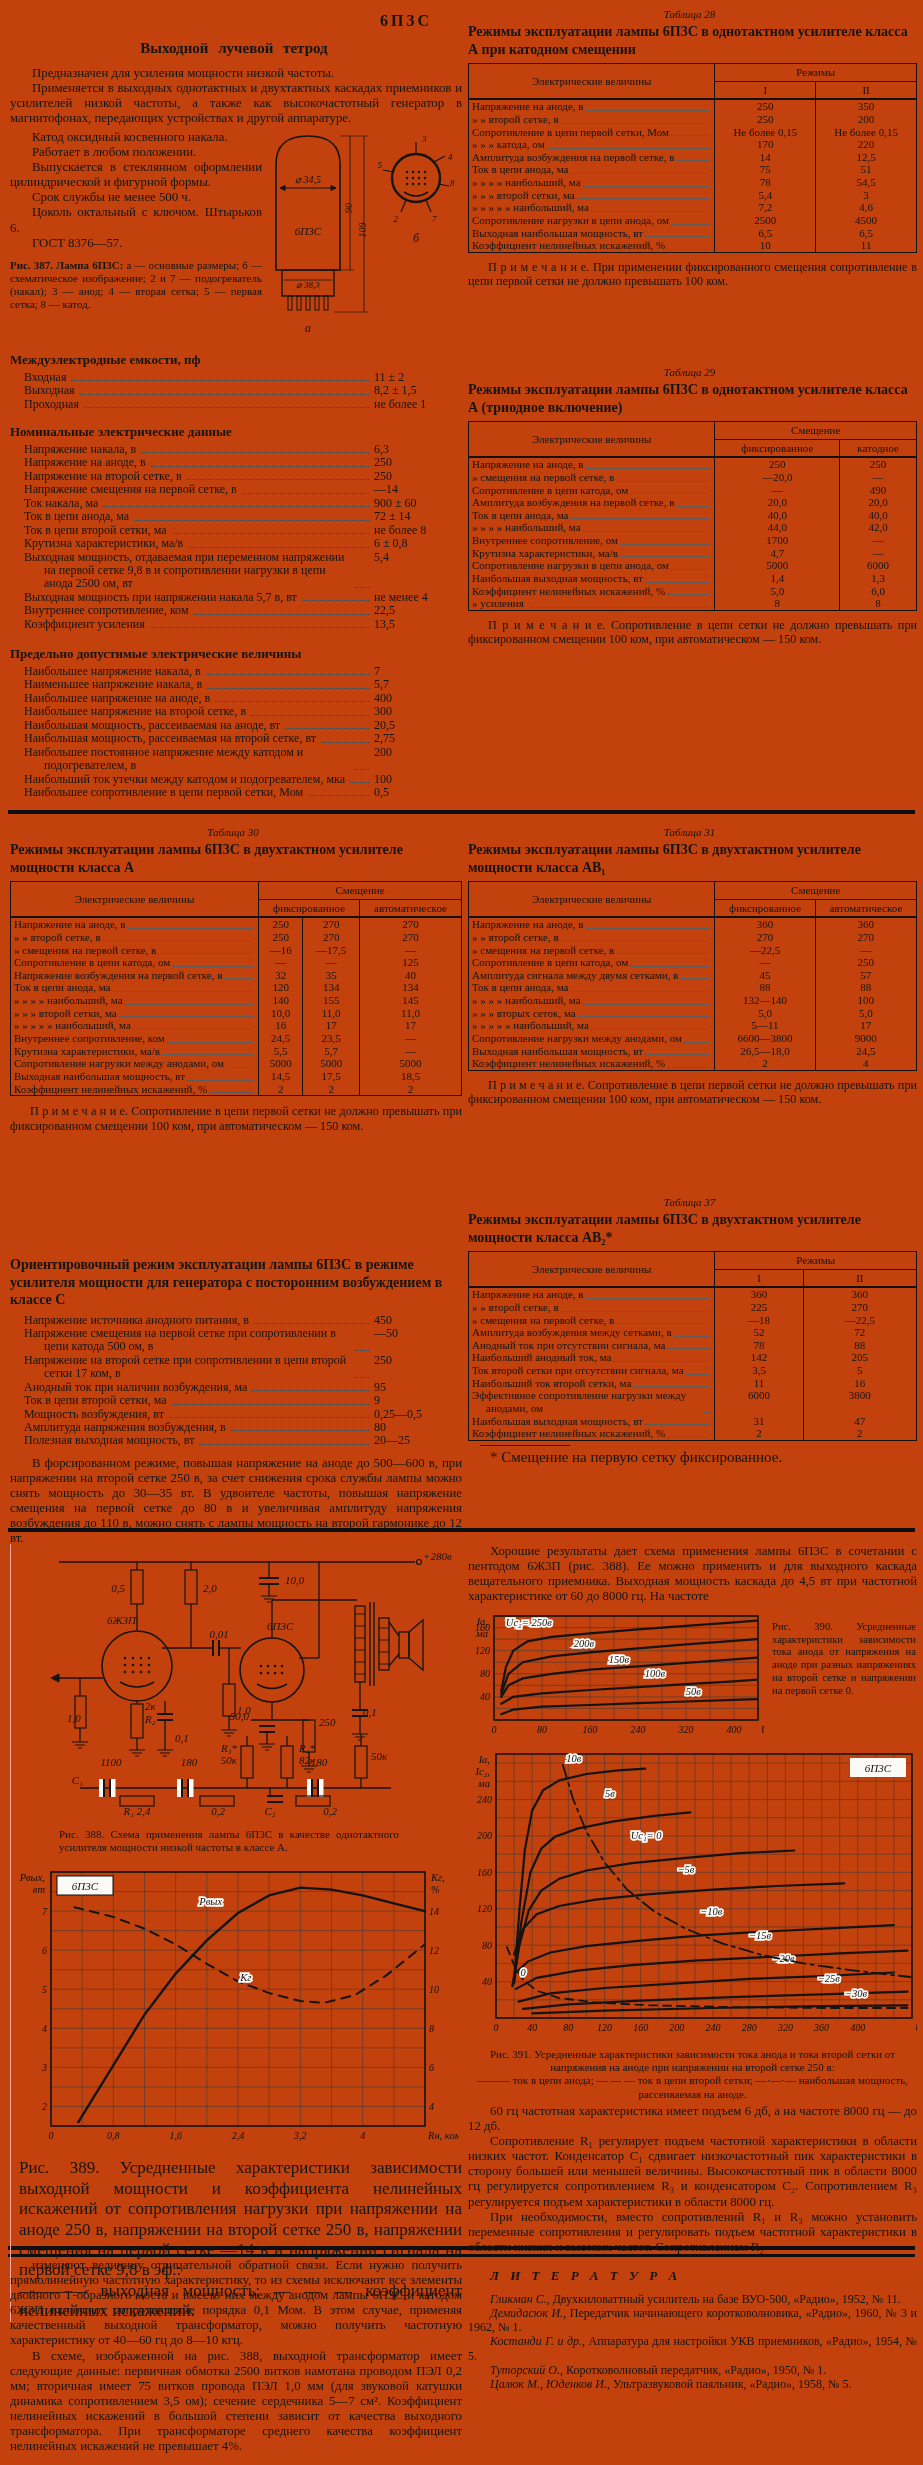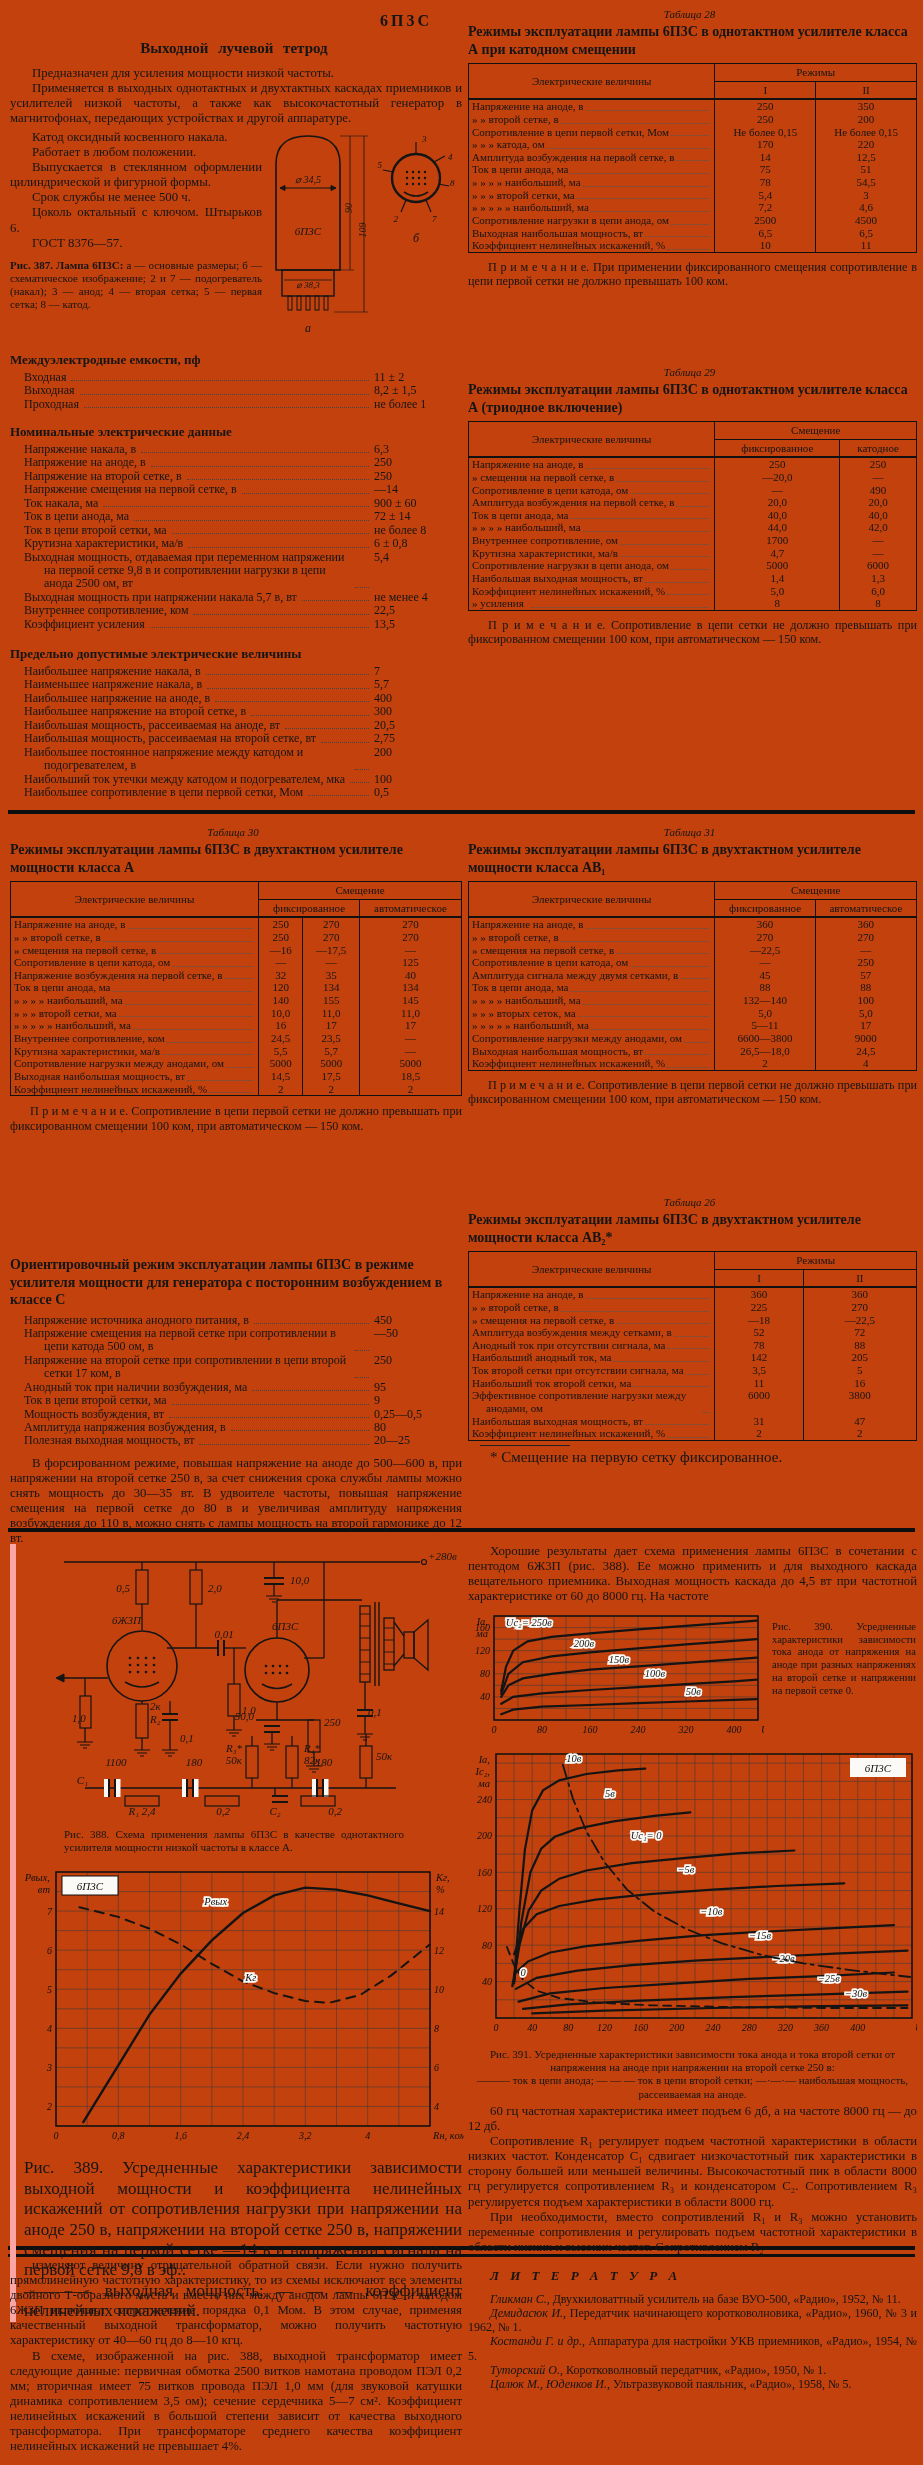--- a/index.html
+++ b/index.html
@@ -33,21 +33,21 @@
   .hrule{position:absolute;left:8px;width:907px;height:3.5px;background:#0e0e0e;}
   .figcap{font-size:11px;line-height:1.2;text-align:justify;margin:0;}
   .figcap .cc{display:block;text-align:center;}
   svg text{font-family:"Liberation Serif","DejaVu Serif",serif;}
   .fig390row{display:flex;gap:8px;}
   .fig390cap{width:144px;font-size:10.6px;line-height:1.22;text-align:justify;}
   .litp{font-size:12px;line-height:1.18;margin:0;text-indent:22px;text-align:justify;}
   .littitle{font-style:italic;font-size:13px;letter-spacing:4px;font-weight:bold;margin:0 0 8px 0;padding-left:22px;}
   .footnote{font-size:15px;margin:0;padding-left:22px;}
   .fnrule{width:90px;height:1px;background:#222;margin:4px 0 3px 12px;}
-  #figs{border-left:6px solid #fca5a5;padding-left:8px;}
+  #figs{border-left:1px solid #fca5a5;padding-left:8px;}
 </style>
 </head>
 <body>
 
 <div class="page">
 
   <div class="hrule" style="top:810px"></div>
   <div class="hrule" style="top:1528px"></div>
   <div class="hrule" style="top:2246px"></div>
   <div class="hrule" style="top:2254px;height:3px"></div>
@@ -1145,21 +1145,21 @@
                 <td class="rv">2</td>
                 <td class="rv">4</td>
               </tr>
             </tbody>
           </table>
         </div>
       <p class="note" style="margin-top:7px">П р и м е ч а н и е.  Сопротивление в цепи первой сетки не должно превышать при фиксированном смещении 100 ком, при автоматическом — 150 ком.</p>
     </div>
 
     <div class="abs" style="top:1196px">
-      <p class="ttag">Таблица 26</p>
+      <p class="ttag">Таблица 37</p>
       <p class="ttitle">Режимы эксплуатации лампы 6П3С в двухтактном усилителе мощности класса АВ₂*</p>
       <div>
           <table class="tbl">
             <thead>
               <tr>
                 <th rowspan="2" class="corner">Электрические величины</th>
                 <th colspan="2">Режимы</th>
               </tr>
               <tr>
                 <th colspan="1">I</th>

